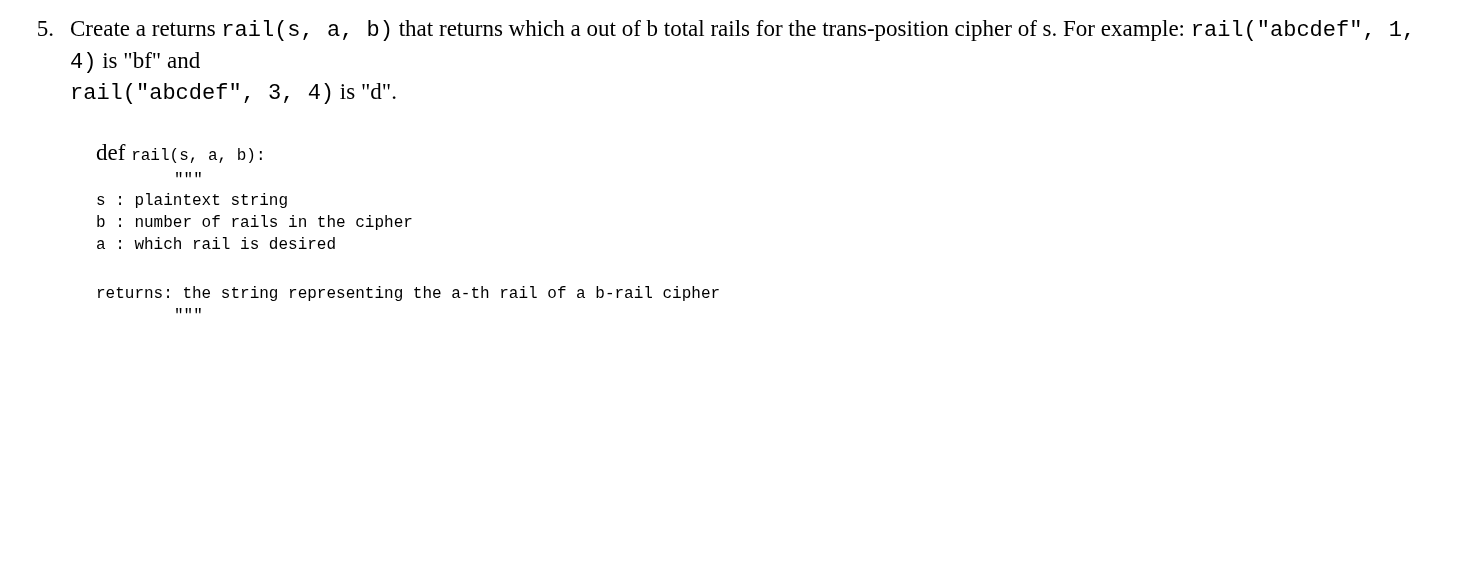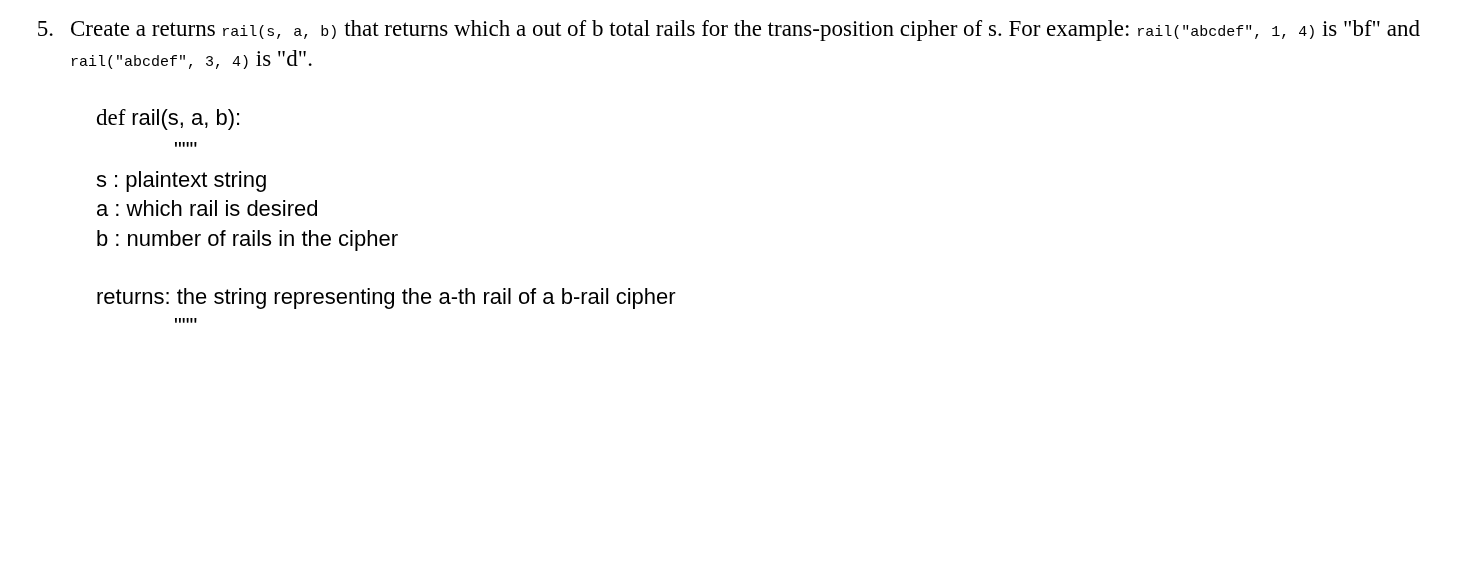--- a/index.html
+++ b/index.html
@@ -27,30 +27,30 @@
       text-align: right;
     }
     .problem-body {
       flex: 1;
     }
     .problem-text {
       margin-bottom: 28px;
     }
     .code-inline {
       font-family: "Consolas", "Menlo", "Courier New", monospace;
-      font-size: 15px;
+      font-size: 22px;
     }
     .code-block {
       margin-left: 26px;
       font-size: 23px;
       line-height: 1.35;
     }
     .code-block .code-mono {
-      font-family: Liberation Sans, sans-serif;
-      font-size: 22px;
+      font-family: Liberation Mono, monospace;
+      font-size: 16px;
     }
     .def-line {
       margin-bottom: 2px;
     }
     .docstring-indent {
       margin-left: 78px;
     }
     .docstring-body-indent {
     }
     .blank-line {
@@ -67,21 +67,21 @@
     <div class="problem-text">
       <span>Create a returns </span><span class="code-inline">rail(s, a, b)</span><span> that returns which a out of b total rails for the trans-position cipher of s. For example: </span><span class="code-inline">rail("abcdef", 1, 4)</span><span> is "bf" and </span><br><span class="code-inline">rail("abcdef", 3, 4)</span><span> is "d".</span>
     </div>
 
     <div class="code-block">
       <div class="def-line">
         <span>def </span><span class="code-mono">rail(s, a, b):</span>
       </div>
       <div class="docstring-indent code-mono">"""</div>
       <div class="docstring-body-indent code-mono">s : plaintext string</div>
+      <div class="docstring-body-indent code-mono">b : number of rails in the cipher</div>
       <div class="docstring-body-indent code-mono">a : which rail is desired</div>
-      <div class="docstring-body-indent code-mono">b : number of rails in the cipher</div>
       <div class="blank-line"></div>
       <div class="docstring-body-indent code-mono">returns: the string representing the a-th rail of a b-rail cipher</div>
       <div class="docstring-indent code-mono">"""</div>
     </div>
 
   </div>
 </div>
 
 </body></html>

